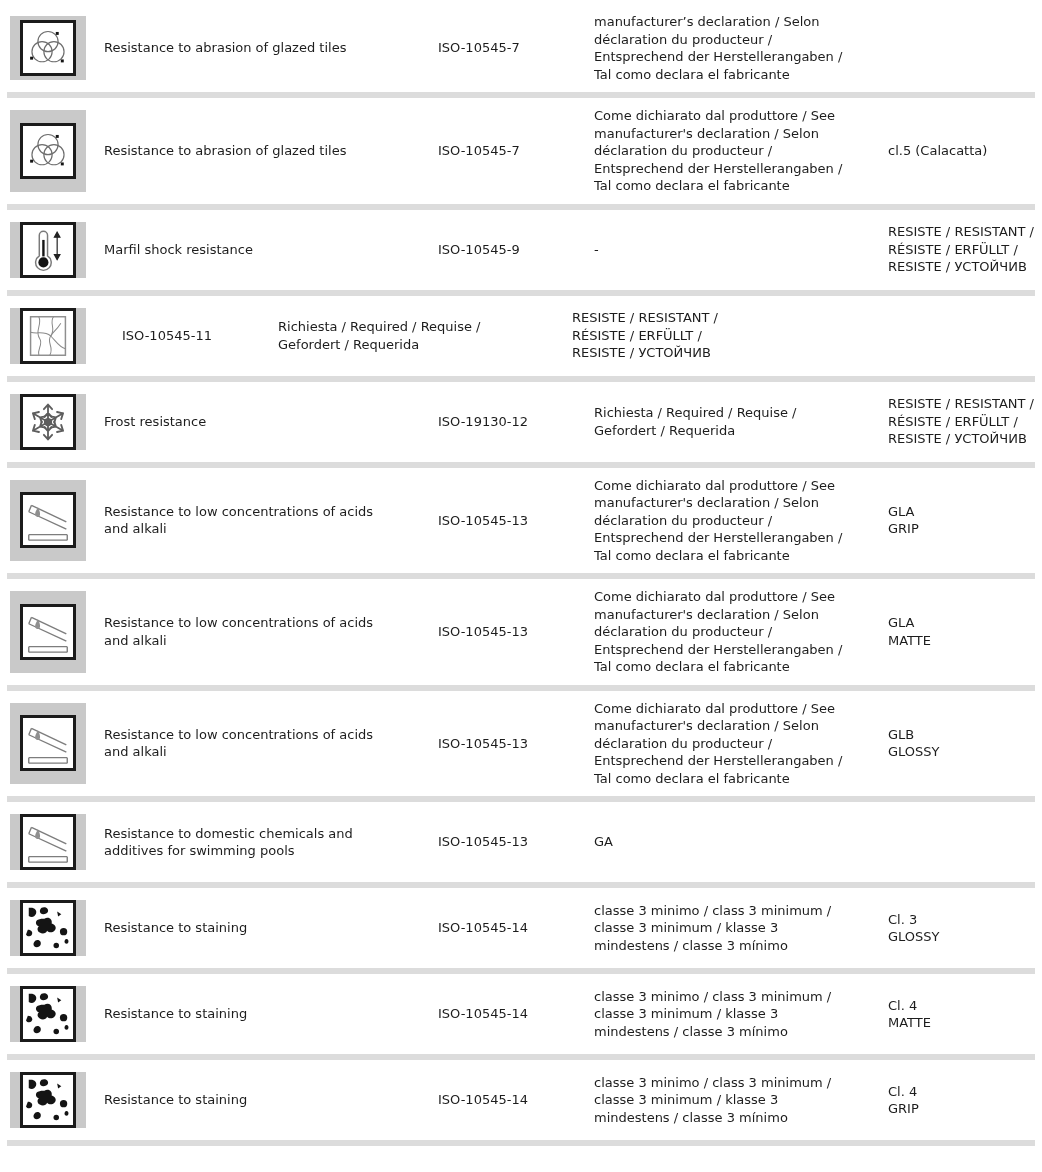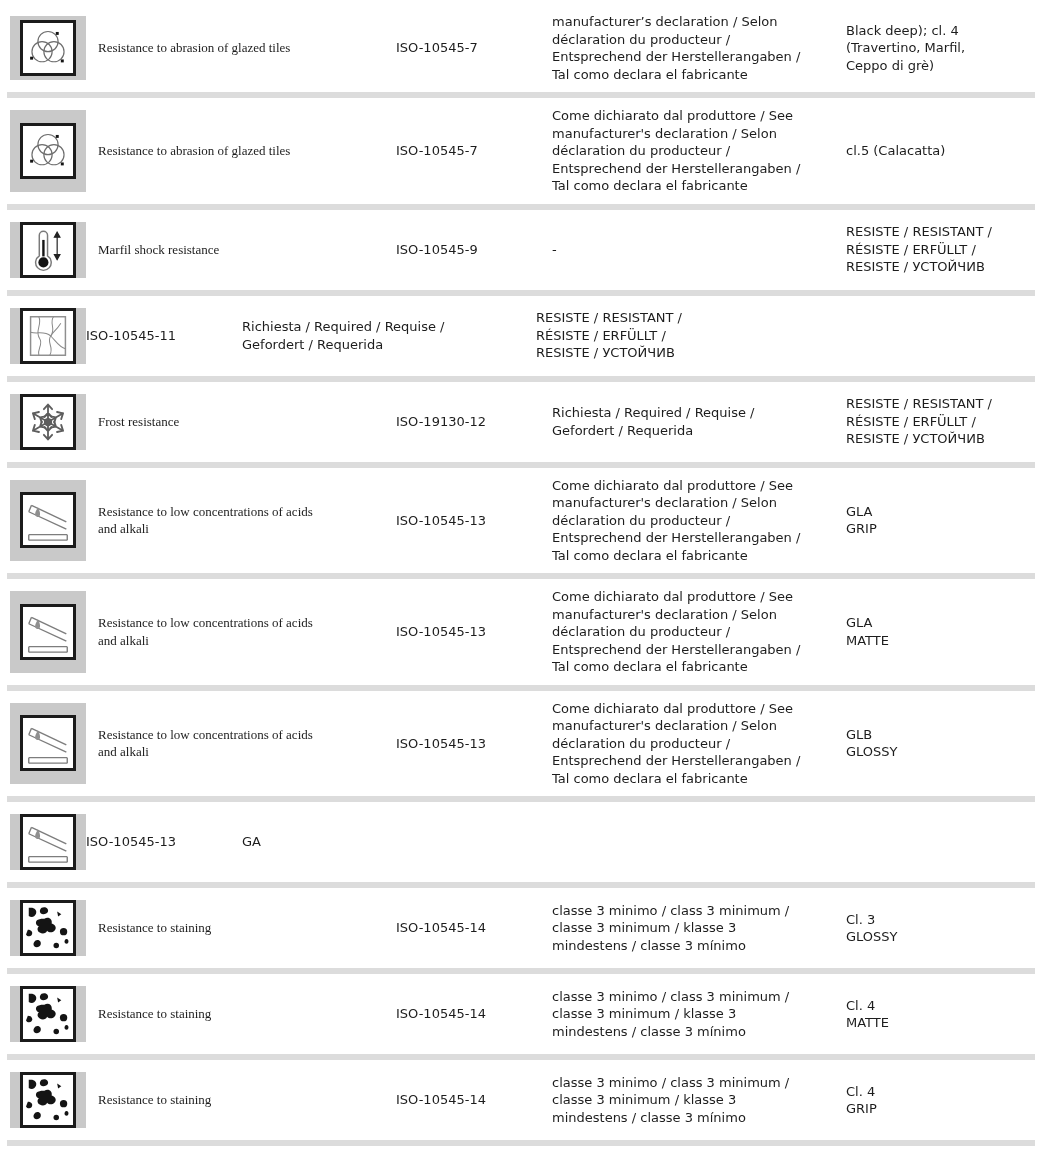--- a/index.html
+++ b/index.html
@@ -46,22 +46,22 @@
     align-items: center;
     justify-content: center;
   }
   .icon-frame svg { display: block; }
   .cell {
     white-space: pre-line;
     font-size: 13px;
     line-height: 17.5px;
     box-sizing: border-box;
   }
-  .cell.name  { flex: 0 0 298px; width: 298px; margin-left: 12px; padding-right: 14px; font-family: Liberation Serif, serif; }
-  .cell.iso   { flex: 0 0 156px; width: 156px; padding-right: 10px; }
+  .cell.name  { flex: 0 0 298px; width: 298px; margin-left: 18px; padding-right: 14px; }
+  .cell.iso   { flex: 0 0 156px; width: 156px; padding-right: 10px; margin-left: 36px; }
   .cell.desc  { flex: 0 0 278px; width: 278px; margin-right: 16px; }
   .cell.value { flex: 1 1 auto; padding-right: 8px; }
   .sep {
     height: 6px;
     background: var(--separator-color, #dcdcdc);
     margin: 0 7px;
   }
 </style>
 </head>
 <body>
@@ -85,23 +85,20 @@
             </svg>
           </div>
       </div>
     </div>
     <div class="cell name">Resistance to abrasion of glazed tiles</div>
     <div class="cell iso">ISO-10545-7</div>
     <div class="cell desc">manufacturer’s declaration / Selon
 déclaration du producteur /
 Entsprechend der Herstellerangaben /
 Tal como declara el fabricante</div>
-    <div class="cell value">Black deep); cl. 4
-(Travertino, Marfil,
-Ceppo di grè)</div>
   </div>
 <div class="sep"></div>
   <div class="row">
     <div class="icon-col">
       <div class="icon-bg">
         <div class="icon-frame">
             <svg viewBox="0 0 48 48" width="44" height="44">
               <g fill="none" stroke="#6e6e6e" stroke-width="1.3">
                 <circle cx="24" cy="17" r="11"></circle>
                 <circle cx="17.5" cy="28" r="11"></circle>
@@ -311,20 +308,22 @@
                 <path d="M3 40 H45"></path>
                 <path d="M3 46 H45"></path>
                 <path d="M3 40 V46"></path>
                 <path d="M45 40 V46"></path>
               </g>
               <path d="M12 12 c-3.2 5.2 -2.2 8.2 0.5 8.7 c2.7 0.5 4 -2.7 1.5 -8.7 l-1 -2 z" fill="#8f8f8f"></path>
             </svg>
           </div>
       </div>
     </div>
+    <div class="cell name">Resistance to domestic chemicals and
+additives for swimming pools</div>
     <div class="cell iso">ISO-10545-13</div>
     <div class="cell value">GA</div>
   </div>
 <div class="sep"></div>
   <div class="row">
     <div class="icon-col">
       <div class="icon-bg">
         <div class="icon-frame">
             <svg viewBox="0 0 48 48" width="44" height="44" fill="#141414">
               <path d="M3 2 c6 -1 9 2 8 6 c-1 4 -5 5 -8 3 z"></path>

